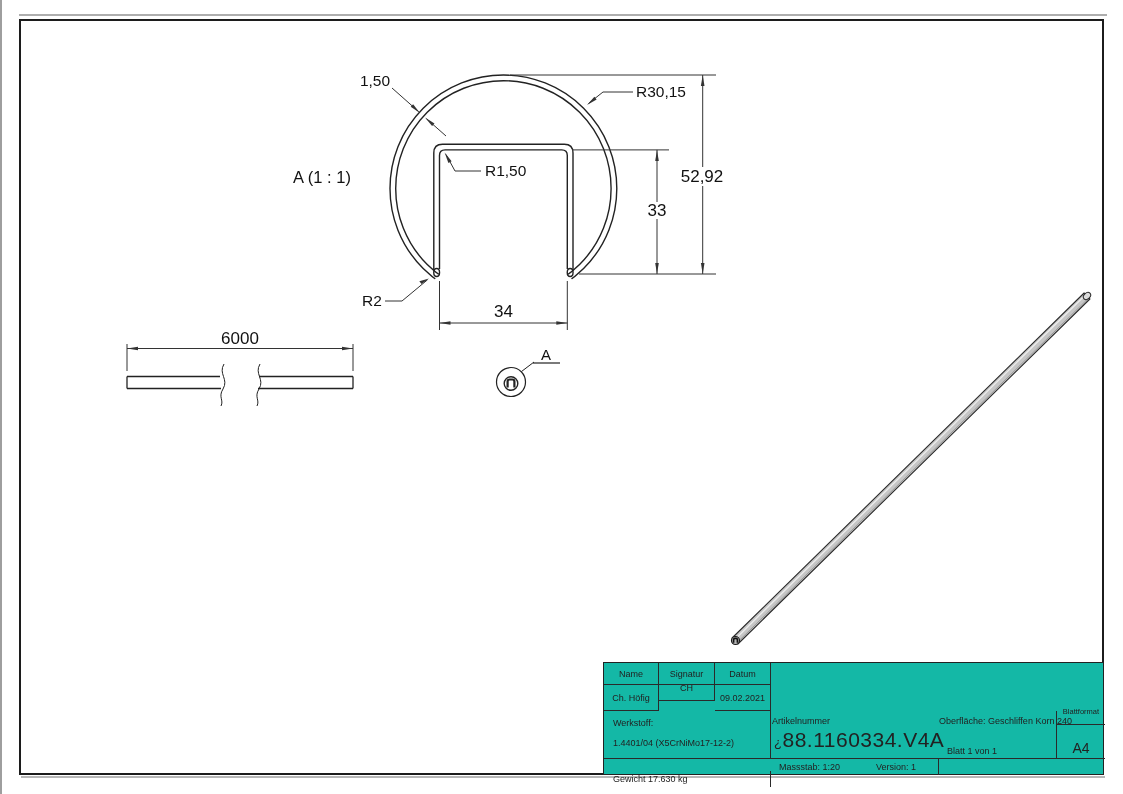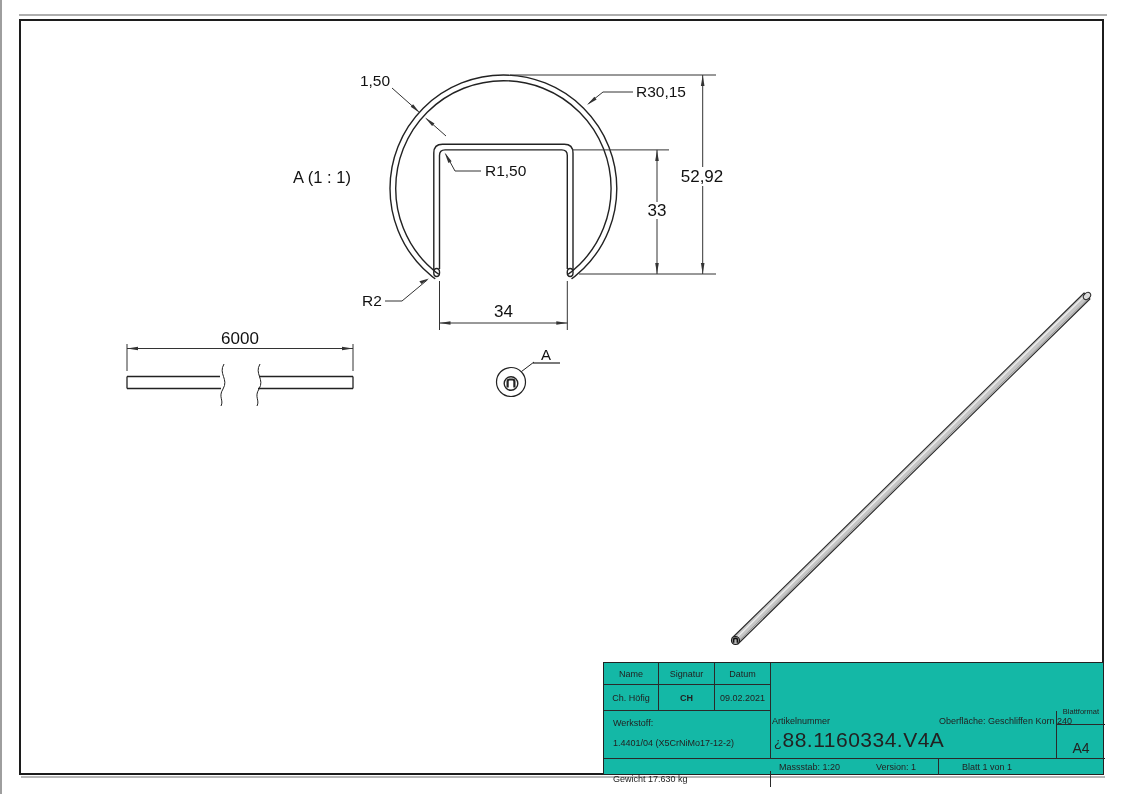--- a/index.html
+++ b/index.html
@@ -148,21 +148,21 @@
       <path fill="none" stroke="#111" stroke-width="1.6" d="M 733.6,642.8 L 733.6,639.8 Q 733.6,638.4 735,638.4 L 736,638.4 Q 737.4,638.4 737.4,639.8 L 737.4,642.8"></path>
     </g>
   </svg>
 
   <div class="tblock">
     <div class="cell br bb" style="left:0;top:0;width:55px;height:22px;">Name</div>
     <div class="cell br bb" style="left:55px;top:0;width:56px;height:22px;">Signatur</div>
     <div class="cell br bb" style="left:111px;top:0;width:56px;height:22px;">Datum</div>
 
     <div class="cell br bb" style="left:0;top:22px;width:55px;height:26px;">Ch. Höfig</div>
-    <div class="cell br bb" style="left:55px;top:22px;width:56px;height:26px;font-weight:bold;">CH</div>
+    <div class="cell br bb" style="left:55px;top:12px;width:56px;height:26px;">CH</div>
     <div class="cell br bb" style="left:111px;top:22px;width:56px;height:26px;">09.02.2021</div>
 
     <div class="artikel bb cell" style="left:160px;top:0;width:334px;height:48px;margin-top:48px;">
       <span class="lbl">Artikelnummer</span>
       <span class="oberfl">Oberfläche:  Geschliffen Korn 240</span>
       <span class="val"><span class="pref">¿</span><span>88.1160334.V4A</span></span>
     </div>
 
     <div class="cell br bb" style="left:0;top:48px;width:167px;height:48px;">
       <span class="ws1">Werkstoff:</span>
@@ -170,15 +170,15 @@
     </div>
     <div class="cell br bb" style="left:167px;top:48px;width:286px;height:48px;"></div>
     <div class="cell bb small-lbl" style="left:453px;top:36px;width:48px;height:26px;">Blattformat</div>
     <div class="cell bb a4" style="left:453px;top:74px;width:48px;height:22px;">A4</div>
 
     <div class="cell br left" style="left:0;top:96px;width:167px;height:15.5px;padding-left:9px;margin-top:12px;">Gewicht 17.630 kg</div>
     <div class="cell br left" style="left:167px;top:96px;width:168px;height:15.5px;padding-left:8px;">
       <span>Massstab: 1:20</span>
       <span style="margin-left:36px;">Version: 1</span>
     </div>
-    <div class="cell left" style="left:335px;top:96px;width:166px;height:15.5px;padding-left:8px;margin-left:15px;">Blatt 1 von 1</div>
+    <div class="cell left" style="left:335px;top:80px;width:166px;height:15.5px;padding-left:8px;">Blatt 1 von 1</div>
   </div>
 </div>
 
 </body></html>

